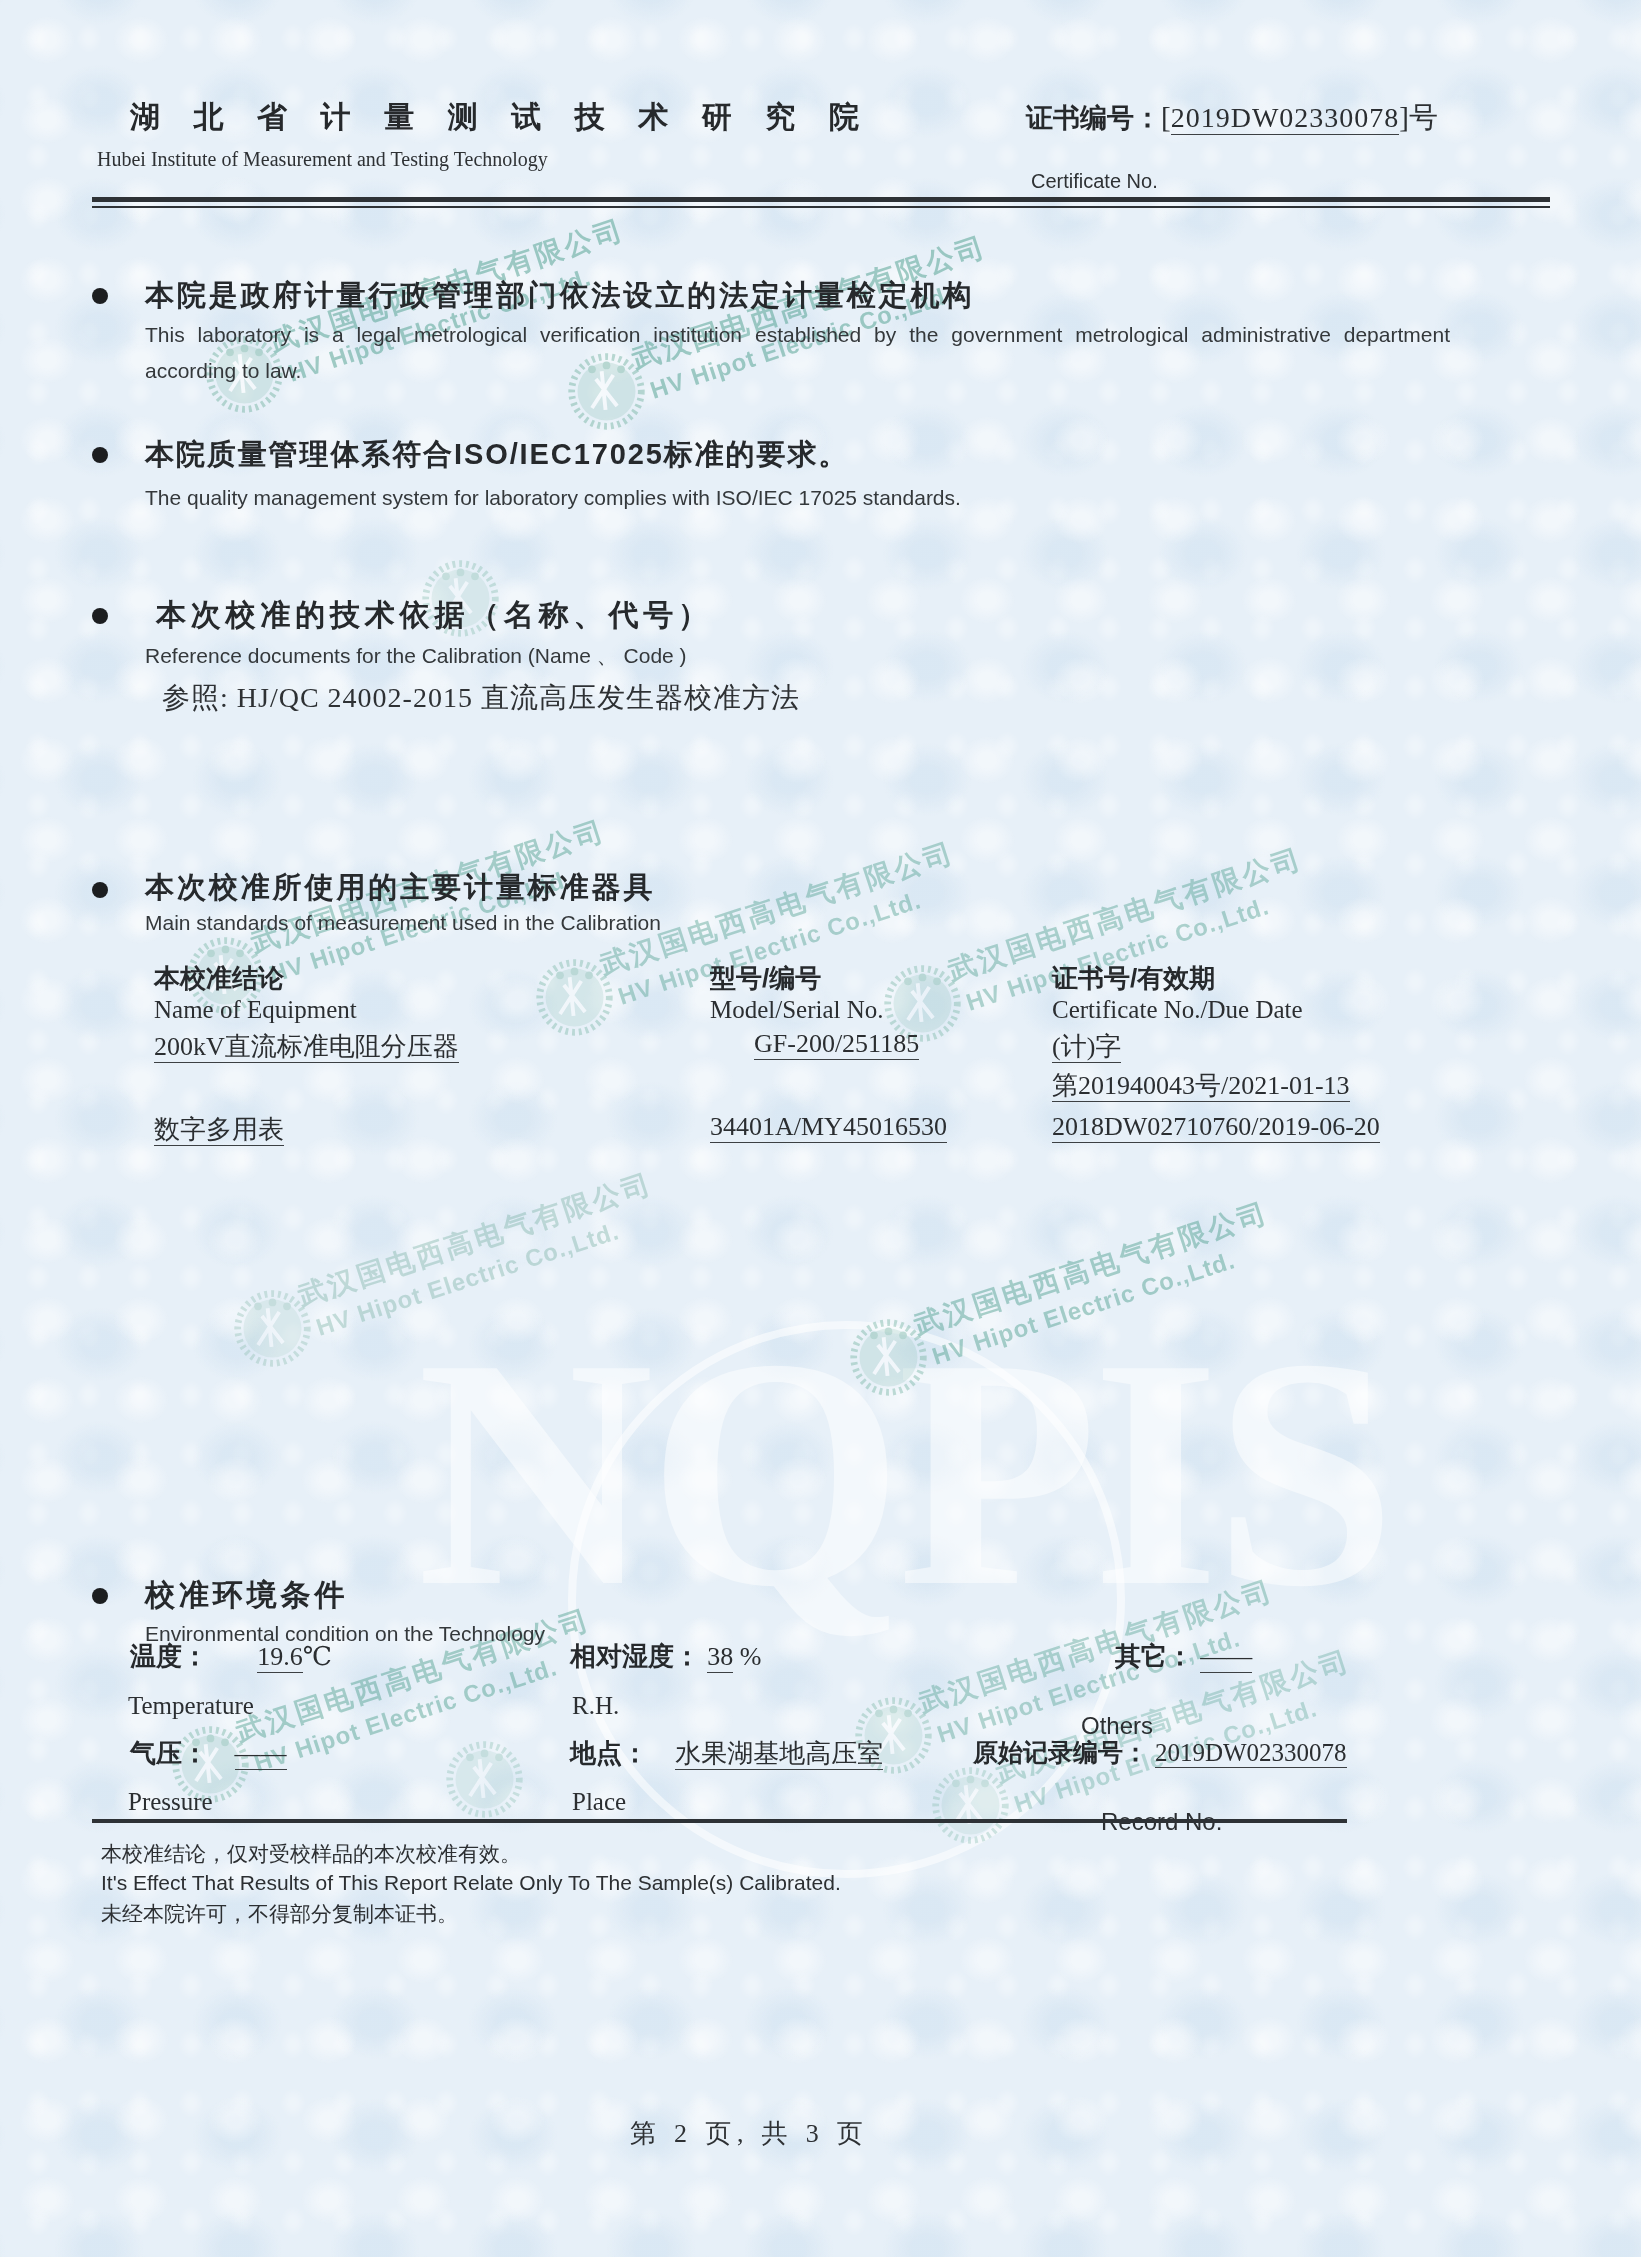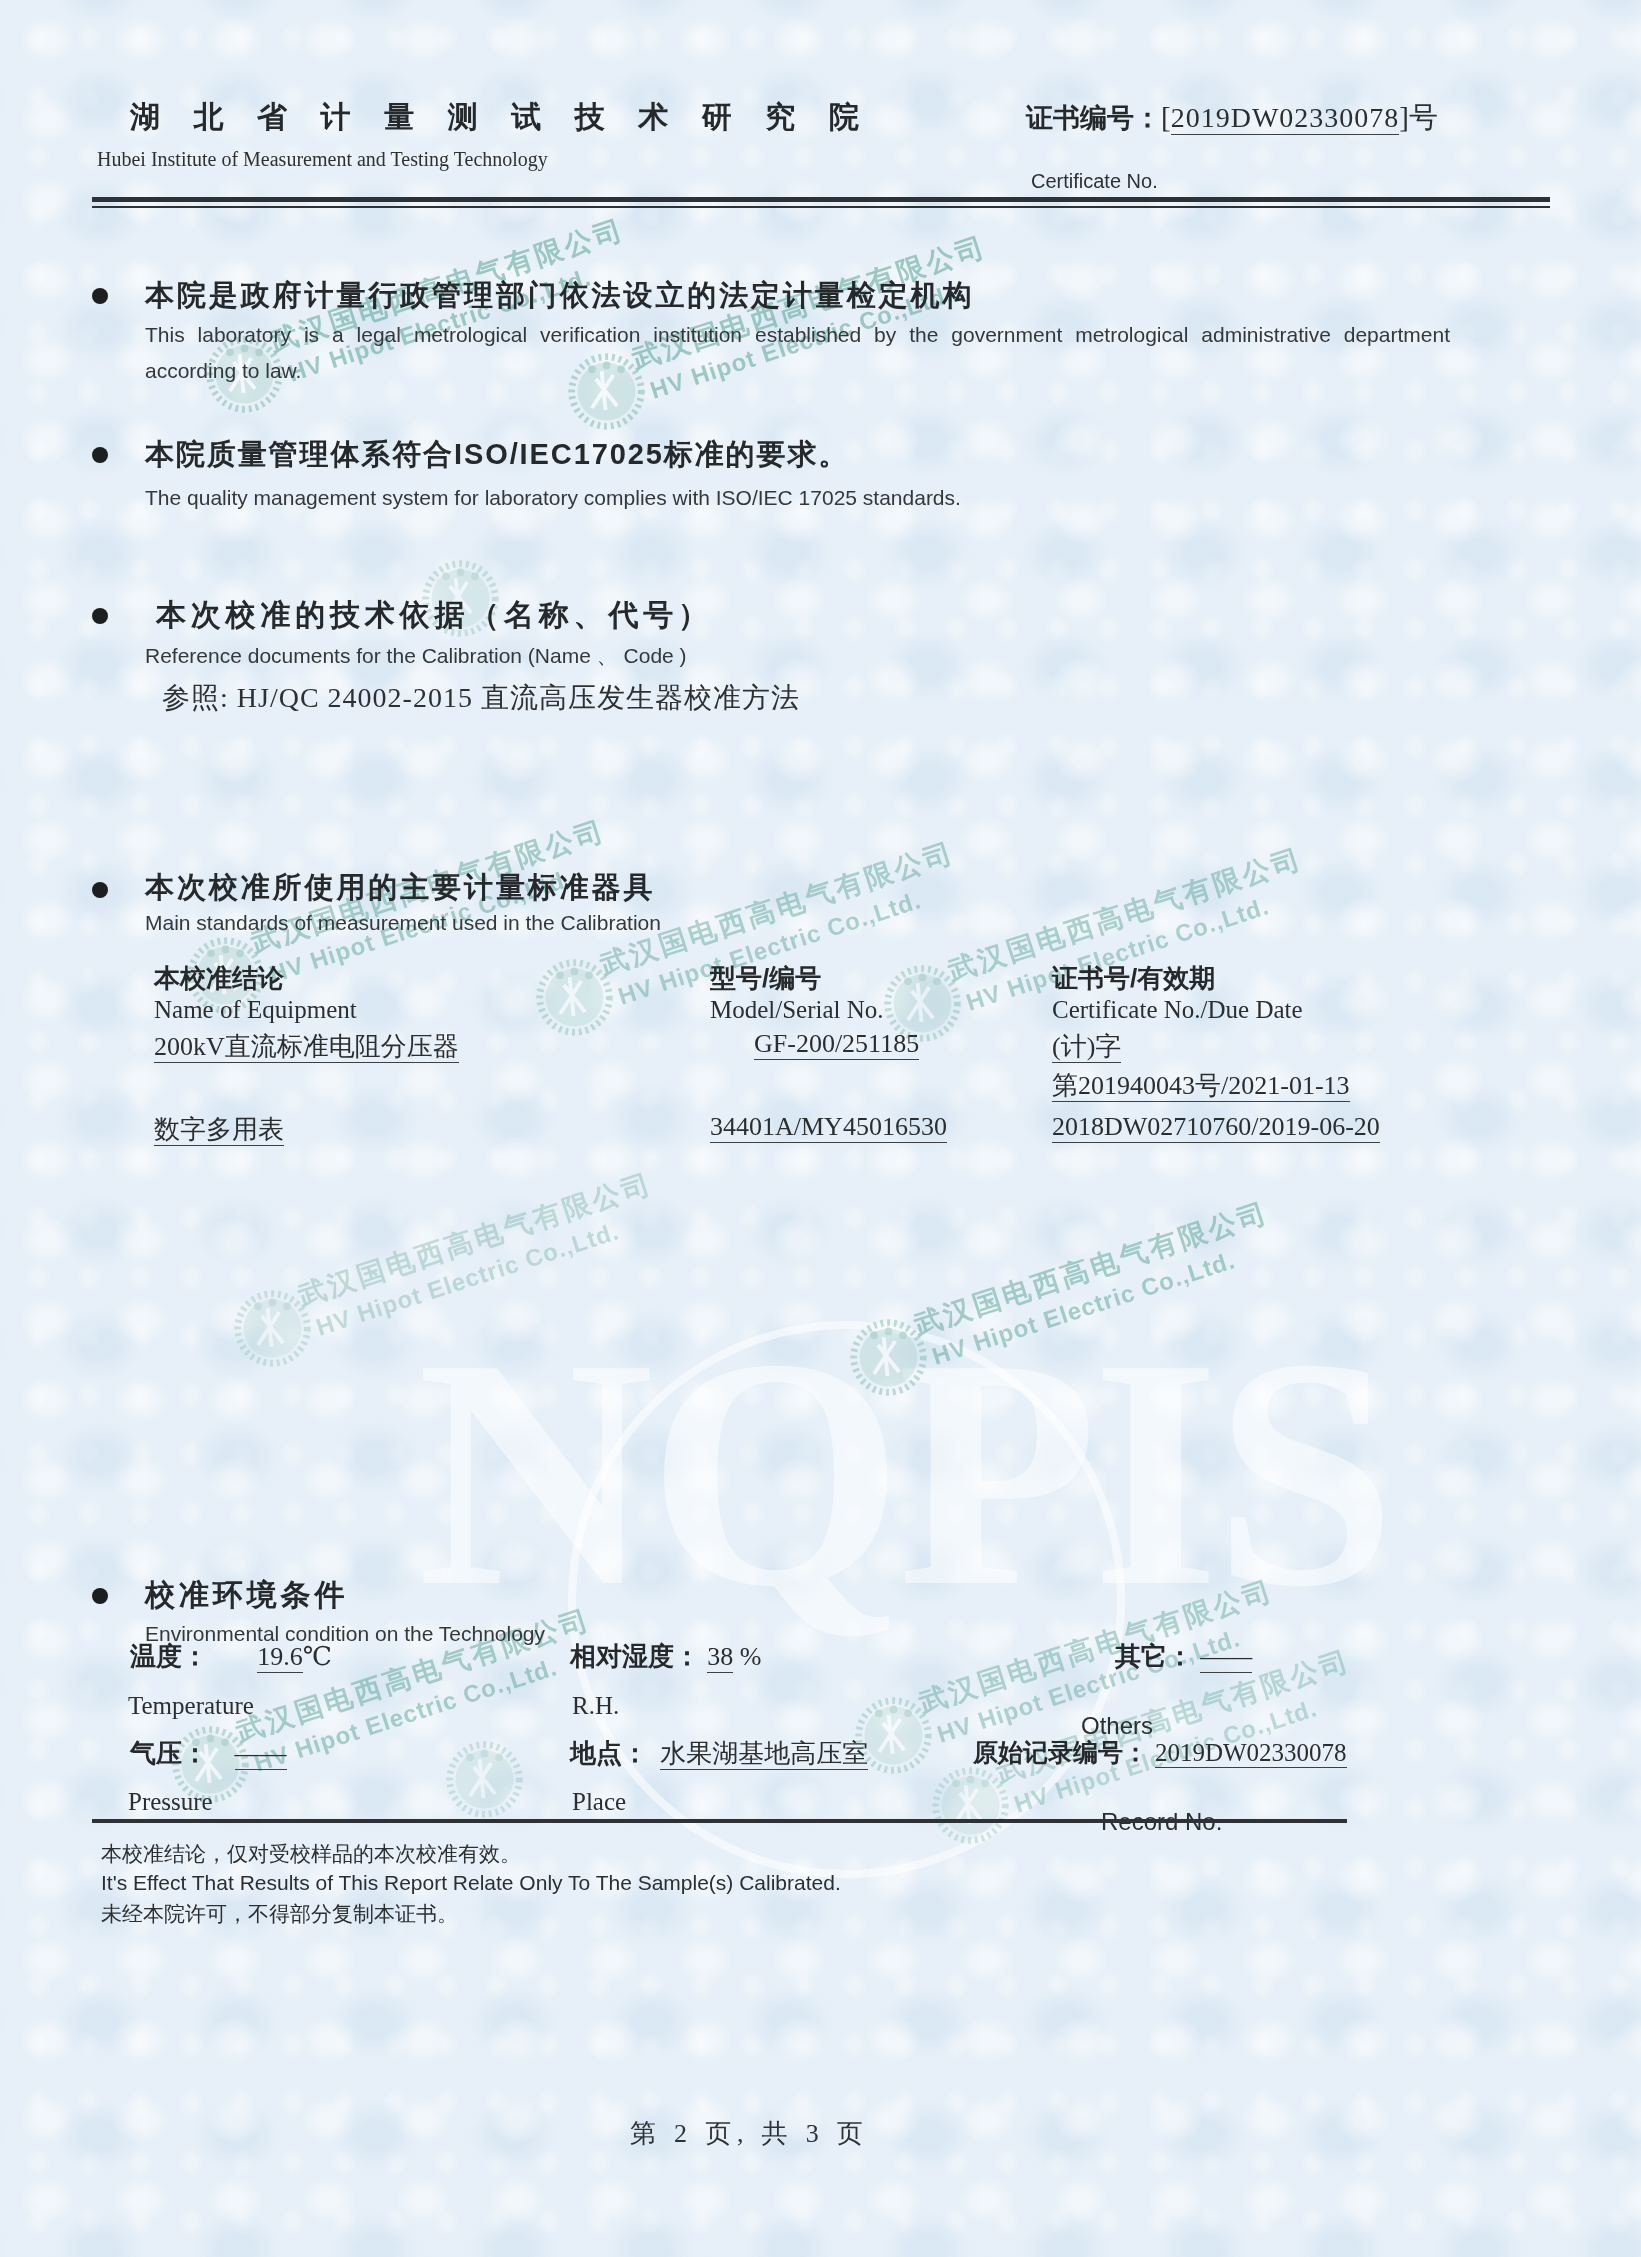--- a/index.html
+++ b/index.html
@@ -238,21 +238,21 @@
   <div class="abs serif" style="left:128px;top:1692px;font-size:25px;">Temperature</div>
   <div class="abs serif" style="left:572px;top:1692px;font-size:25px;">R.H.</div>
   <div class="abs sans" style="left:1081px;top:1692px;font-size:24px;">Others</div>
 
   <div class="abs" style="left:130px;top:1736px;font-size:26px;white-space:nowrap;">
     <span class="cn-bold">气压：</span>
     <span class="serif u" style="margin-left:19.3px;">——</span>
   </div>
   <div class="abs" style="left:570px;top:1736px;font-size:26px;white-space:nowrap;">
     <span class="cn-bold">地点：</span>
-    <span class="serif u" style="margin-left:5px;">水果湖基地高压室</span>
+    <span class="serif u" style="margin-left:20px;">水果湖基地高压室</span>
   </div>
   <div class="abs" style="left:973px;top:1736px;font-size:25px;white-space:nowrap;">
     <span class="cn-bold">原始记录编号：</span>
     <span class="serif u">2019DW02330078</span>
   </div>
 
   <div class="abs serif" style="left:128px;top:1788px;font-size:25px;text-align:right;">Pressure</div>
   <div class="abs serif" style="left:572px;top:1788px;font-size:25px;">Place</div>
   <div class="abs sans" style="left:1101px;top:1788px;font-size:24px;">Record No.</div>
 

